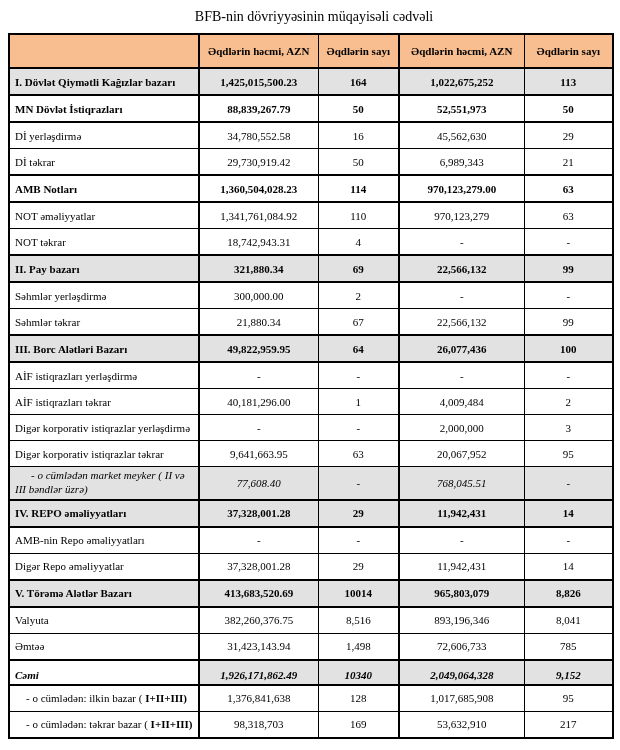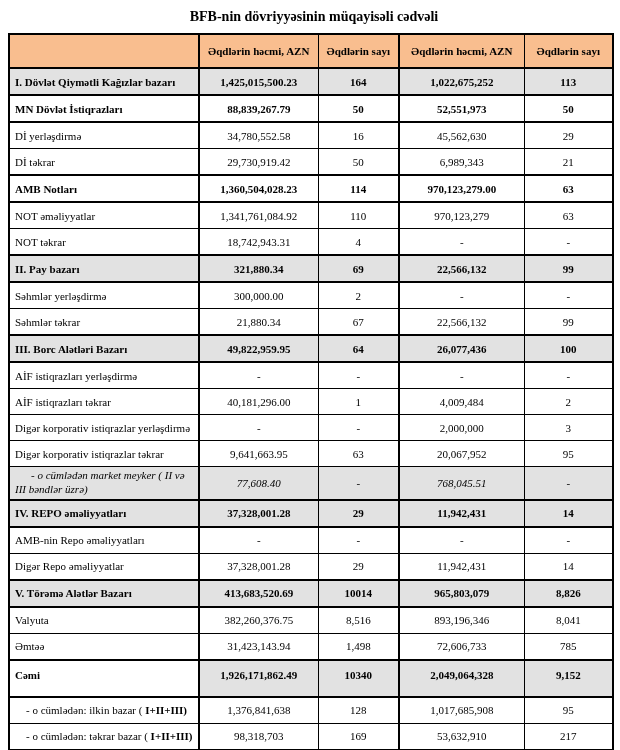--- a/index.html
+++ b/index.html
@@ -11,21 +11,21 @@
   body{
     width:620px;height:750px;
     background:#ffffff;
     font-family:"Liberation Serif", serif;
     color:#000;
     overflow:hidden;
   }
   .page-title{
     text-align:center;
     font-size:14px;
-    font-weight:bold;
+    font-weight:normal;
     margin:9px 0 8px 8px;
   }
   table.cmp{
     border-collapse:collapse;
     margin-left:8px;
     width:604px;
     table-layout:fixed;
   }
   table.cmp td, table.cmp th{
     border:1px solid var(--border);
@@ -54,21 +54,21 @@
   
   td.label-cell{text-align:left;padding-left:6px;}
   td.num-cell{text-align:center;}
   tr.row-section td, tr.row-bold td, tr.row-cemi td{
     font-weight:bold;
     border-top-width:2px;
     border-bottom-width:2px;
   }
   tr.row-section td{background:var(--section-bg);}
   tr.row-cemi td.num-cell{background:var(--section-bg);}
-  tr.row-cemi td{padding-top:6px;padding-bottom:12px;}
+  tr.row-cemi td{padding-top:6px;padding-bottom:0;font-style:italic;}
   tr.row-subitalic td{
     background:var(--section-bg);
     font-style:italic;
     padding-top:2px;padding-bottom:2px;
   }
   tr.row-subitalic td.label-cell{text-indent:16px;line-height:1.25;}
   tr.row-subtotal td.label-cell{padding-left:16px;}
   tr.row-subtotal td.label-cell b{font-weight:bold;}
   tbody td{height:17px;}
 </style>

